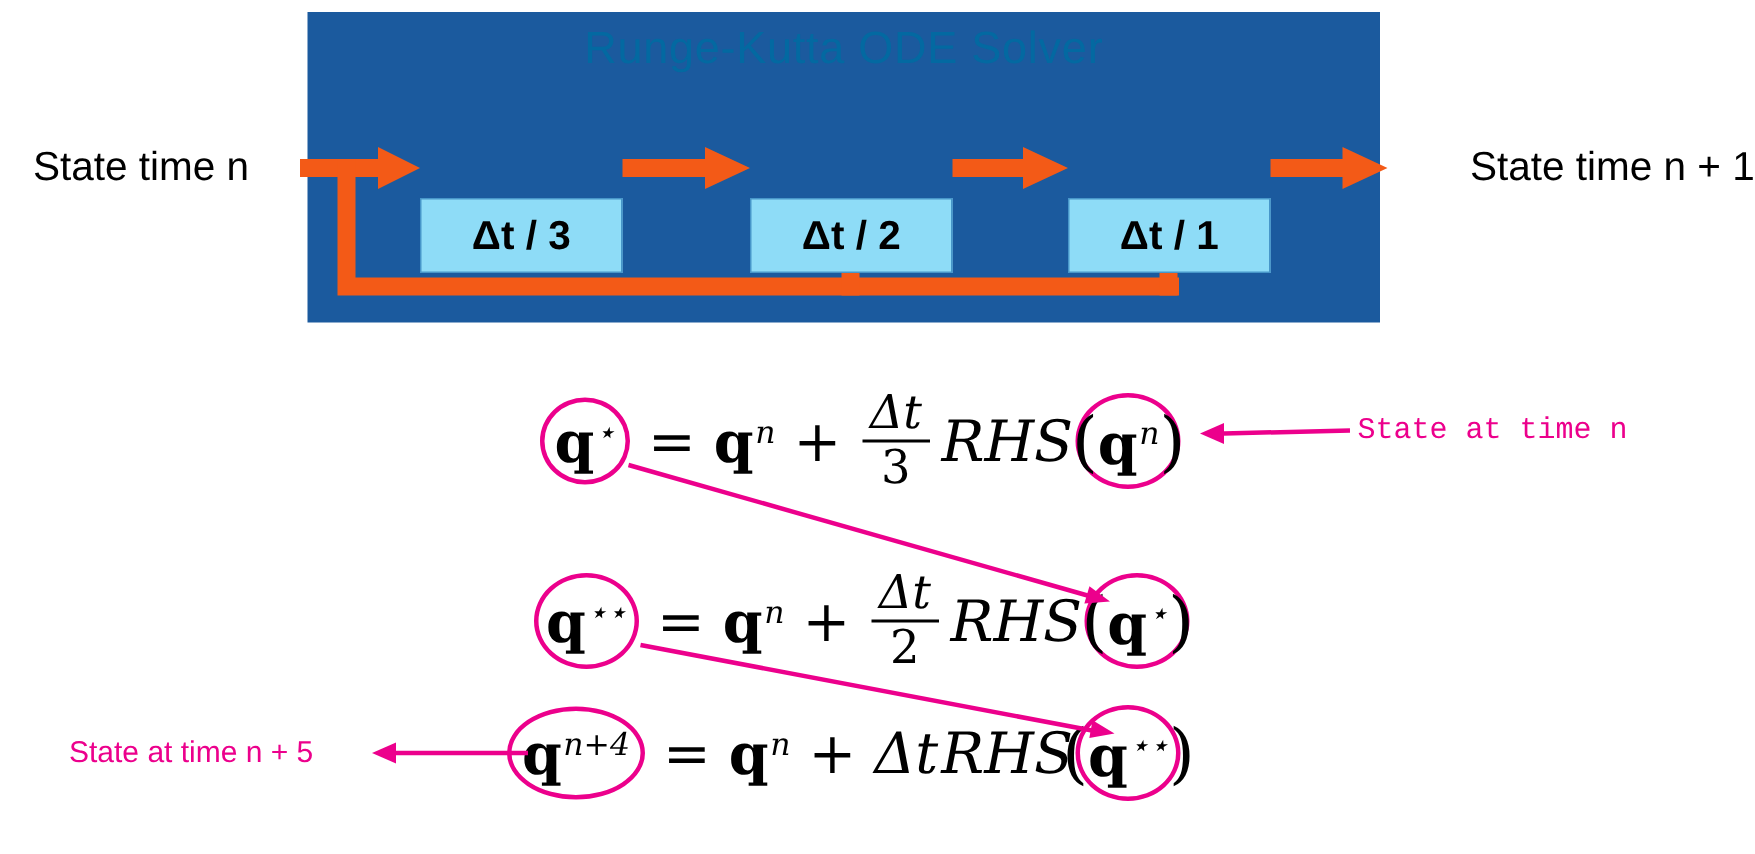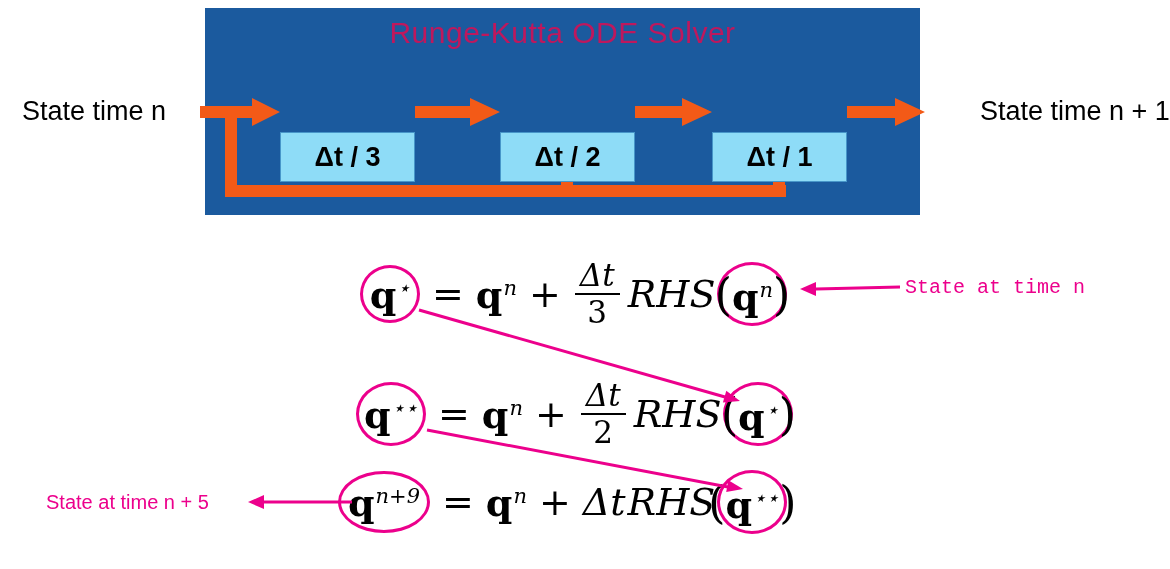--- a/index.html
+++ b/index.html
@@ -2,21 +2,21 @@
 <html><head>
 <meta charset="utf-8">
 <style>
   html,body{margin:0;padding:0;background:#fff;}
   #canvas{position:relative;width:1170px;height:569px;background:#ffffff;overflow:hidden;
           font-family:"Liberation Sans",sans-serif;}
 
   
   .panel{position:absolute;left:205px;top:8px;width:715px;height:207px;background:#1b5a9e;z-index:1;}
   .panel-title{position:absolute;left:205px;top:16px;width:715px;text-align:center;
-               color:#be185d;font-size:30px;letter-spacing:.5px;z-index:3;}
+               color:#0369a1;font-size:30px;letter-spacing:.5px;z-index:3;}
   .flow-svg{position:absolute;left:0;top:0;z-index:2;pointer-events:none;}
   .stage{position:absolute;top:88px;width:135px;height:50px;background:#8edcf7;border:1px solid #4796c9;
          display:flex;align-items:center;justify-content:center;z-index:3;box-sizing:border-box;margin-top:44px;}
   .stage-label{font-weight:bold;font-size:27px;color:#000;}
   .io-label{position:absolute;top:96px;font-size:27px;color:#000000;z-index:3;white-space:nowrap;}
   #io-left{left:22px;}
   #io-right{left:980px;}
 
   
   .eq{position:absolute;display:flex;align-items:center;color:#000;z-index:1;
@@ -106,21 +106,21 @@
       <span class="den">2</span>
     </span>
     <span class="rhs">RHS</span>
     <span class="circ c2">
       <span><span class="paren">(</span><span class="q">q</span><span class="sup">⋆</span><span class="paren">)</span></span>
     </span>
   </div>
 
   <div class="eq short" style="left:338px;top:468px;">
     <span class="circ c3">
-      <span><span class="q">q</span><span class="sup">n+9</span></span>
+      <span><span class="q">q</span><span class="sup">n+4</span></span>
     </span>
     <span class="op">=</span>
     <span><span class="q">q</span><span class="sup">n</span></span>
     <span class="op">+</span>
     <span class="coeff">Δt</span>
     <span class="rhs">RHS</span>
     <span class="circ c2">
       <span><span class="paren">(</span><span class="q">q</span><span class="sup">⋆⋆</span><span class="paren">)</span></span>
     </span>
   </div>

